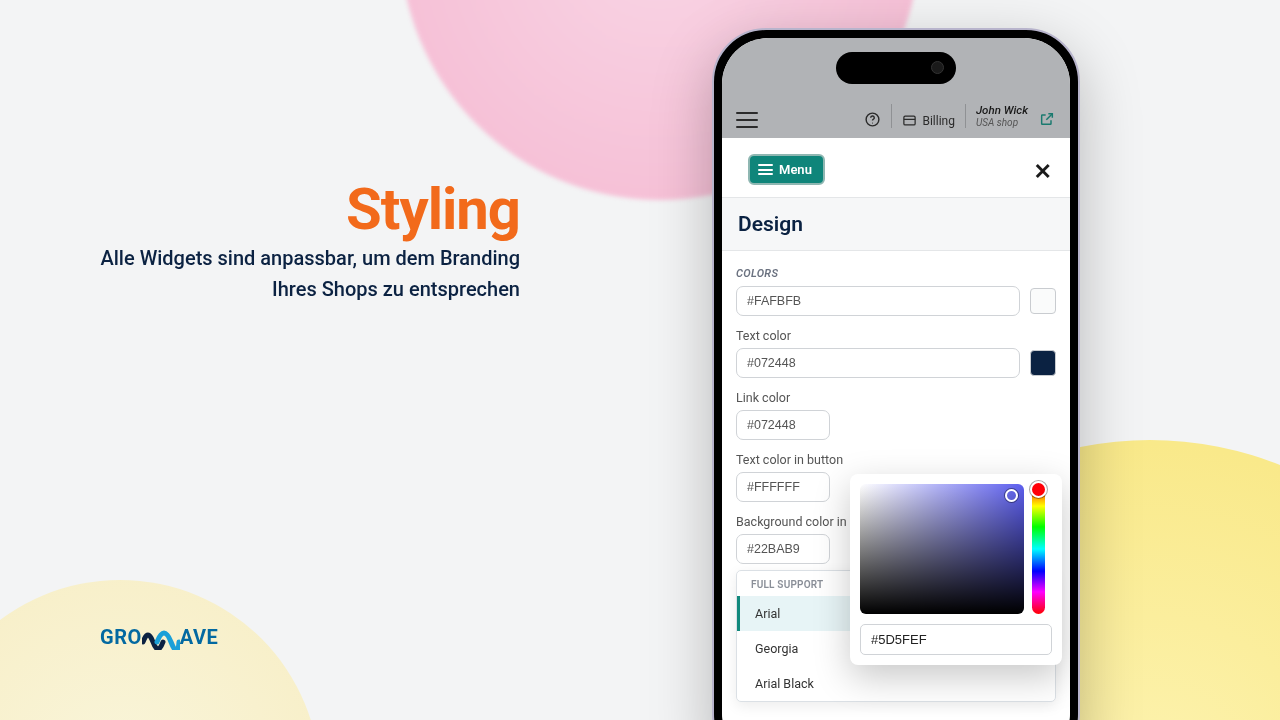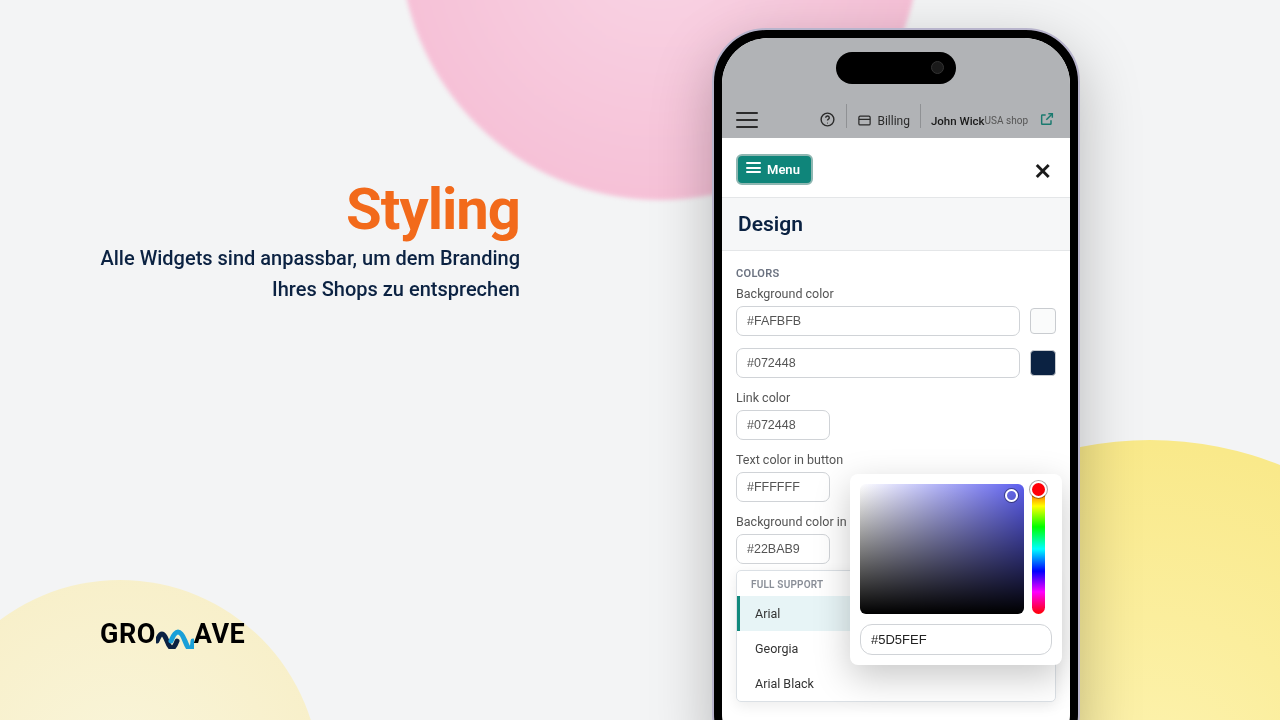--- a/index.html
+++ b/index.html
@@ -11,74 +11,74 @@
   .blob-pink { width: 520px; height: 520px; background: radial-gradient(circle at center, #f9d5e5 0%, #f6c1d7 70%); top: -320px; left: 400px; filter: blur(2px); }
   .blob-yellow1 { width: 700px; height: 700px; background: radial-gradient(circle at center, #fdf3b0 0%, #f9e98a 70%); bottom: -420px; right: -220px; }
   .blob-yellow2 { width: 400px; height: 400px; background: radial-gradient(circle at center, #fdf6c9 0%, #fbedae 70%); bottom: -260px; left: -80px; opacity: .6; }
 
   
   .left { position: absolute; left: 100px; top: 175px; width: 420px; text-align: right; }
   .title { font-size: 58px; font-weight: 700; color: #f26a1b; letter-spacing: -1px; }
   .sub { font-size: 20px; line-height: 1.55; color: #0b2242; font-weight: 500; }
 
   
-  .logo { position: absolute; left: 100px; bottom: 70px; font-size: 27px; font-weight: 700; letter-spacing: 0.5px; color: #000000; white-space: nowrap; }
+  .logo { position: absolute; left: 100px; bottom: 70px; font-size: 20px; font-weight: 700; letter-spacing: 0.5px; color: #0369a1; white-space: nowrap; }
   .logo svg { display: inline-block; vertical-align: -6px; }
 
   
   .phone { position: absolute; right: 200px; top: 28px; width: 368px; height: 740px; background: #000; border-radius: 54px; padding: 8px; box-shadow: 0 20px 60px rgba(0,0,0,.25); border: 2px solid #b8b4cc; }
   .screen { width: 100%; height: 100%; background: #fff; border-radius: 46px; overflow: hidden; position: relative; }
   .notch { position: absolute; top: 14px; left: 50%; transform: translateX(-50%); width: 120px; height: 32px; background: #000; border-radius: 20px; z-index: 50; }
   .notch::after { content: ""; position: absolute; right: 12px; top: 9px; width: 11px; height: 11px; border-radius: 50%; background: #1a1a1a; border: 1px solid #333; }
 
   
   .appbar { height: 100px; background: #b1b3b6; display: flex; align-items: flex-end; padding: 0 14px 10px; gap: 10px; position: relative; }
   .hamburger { width: 22px; height: 16px; display: flex; flex-direction: column; justify-content: space-between; cursor: pointer; }
   .hamburger span { height: 2px; background: #2b2b2b; border-radius: 2px; }
   .appbar-spacer { flex: 1; }
   .ab-icon { width: 18px; height: 18px; display: flex; align-items: center; justify-content: center; color: #2b2b2b; }
   .ab-sep { width: 1px; height: 24px; background: #8f9194; }
   .billing { display: flex; align-items: center; gap: 5px; font-size: 12px; color: #2b2b2b; }
-  .userblock { display: flex; flex-direction: row; line-height: 1.1; }
+  .userblock { display: flex; flex-direction: column; line-height: 1.1; font-style: italic; }
   .userblock .u1 { font-size: 11.5px; color: #1a1a1a; font-weight: 500;}
   .userblock .u2 { font-size: 10px; color: #555; }
   .ext-icon { color: #1a7a6f; }
 
   
   .content { position: absolute; top: 100px; left: 0; right: 0; bottom: 0; background: #fff; }
   .menubar { display: flex; align-items: center; justify-content: space-between; padding: 16px 14px 12px; }
-  .menu-btn { display: inline-flex; align-items: flex-start; gap: 6px; background: #0f857a; color: #fff; border: 2px solid #8fb7b2; border-radius: 6px; padding: 6px 11px 6px 8px; font-size: 13px; font-weight: 600; cursor: pointer; }
+  .menu-btn { display: inline-flex; align-items: center; gap: 6px; background: #0f857a; color: #fff; border: 2px solid #8fb7b2; border-radius: 6px; padding: 6px 11px 6px 8px; font-size: 13px; font-weight: 600; cursor: pointer; margin-left: 12px; }
   .menu-btn .mb-lines { width: 15px; height: 11px; display: flex; flex-direction: column; justify-content: space-between; }
   .menu-btn .mb-lines span { height: 2px; background: #fff; border-radius: 1px; }
   .close-x { font-size: 22px; font-weight: 700; color: #1a1a1a; cursor: pointer; padding: 4px 4px 0 0;}
 
   .design-head { background: #f6f7f8; border-top: 1px solid #e4e6e8; border-bottom: 1px solid #e4e6e8; padding: 14px 16px; font-size: 21px; font-weight: 600; color: #0b2242; }
 
   .panel { padding: 16px 14px 0; font-size: 13px; color: #333; }
-  .section-label { font-size: 11px; letter-spacing: .3px; color: #6b7280; font-weight: 600; margin-bottom: 6px; }
+  .section-label { font-size: 11px; letter-spacing: .3px; color: #6b7280; font-weight: 600; margin-bottom: 6px; font-style: italic; }
   .field { margin-bottom: 12px; }
   .field-label { font-size: 12.5px; color: #555; margin-bottom: 5px; }
   .row { display: flex; gap: 10px; align-items: center; }
   .text-input { flex: 1; border: 1px solid #d0d3d7; border-radius: 7px; padding: 7px 10px; font-size: 12.5px; color: #555; background: #fff; min-width: 0; }
   .text-input.narrow { flex: 0 0 94px; }
   .swatch { width: 26px; height: 26px; border-radius: 4px; border: 1px solid #c9ccd0; flex-shrink: 0; }
 
   
   .picker { position: absolute; width: 212px; background: #fff; border-radius: 8px; box-shadow: 0 12px 36px rgba(0,0,0,.22); padding: 10px; right: 8px; top: 336px; z-index: 60; }
   .picker-body { display: flex; gap: 8px; }
   .sv-box { position: relative; width: 164px; height: 130px; border-radius: 6px;
     background:
       linear-gradient(to top, #000, rgba(0,0,0,0)),
       linear-gradient(to right, #fff, rgba(255,255,255,0)),
       #5d5fef; }
   .sv-cursor { position: absolute; width: 13px; height: 13px; border: 2px solid #fff; border-radius: 50%; box-shadow: 0 0 0 1px rgba(0,0,0,.4); top: 5px; right: 6px; }
   .hue { width: 13px; height: 130px; border-radius: 8px; position: relative;
     background: linear-gradient(to bottom, #ff0000 0%, #ffff00 17%, #00ff00 33%, #00ffff 50%, #0000ff 67%, #ff00ff 83%, #ff0000 100%); }
   .hue-cursor { position: absolute; width: 17px; height: 17px; left: -2px; top: -3px; border-radius: 50%; background: #ff0008; border: 2px solid #fff; box-shadow: 0 0 0 1px rgba(0,0,0,.35); }
-  .picker-input { margin-top: 10px; width: 100%; border: 1px solid #d0d3d7; border-radius: 12px; padding: 7px 10px; font-size: 13px; color: #222; }
+  .picker-input { margin-top: 10px; width: 100%; border: 1px solid #d0d3d7; border-radius: 5px; padding: 7px 10px; font-size: 13px; color: #222; }
 
   
   .font-dd { margin-top: -6px; border: 1px solid #dbe0e5; border-radius: 5px; box-shadow: 0 4px 14px rgba(0,0,0,.08); background: #fff; overflow: hidden; }
   .dd-head { font-size: 10px; color: #8a8f98; letter-spacing: .2px; padding: 8px 14px 6px; font-weight: 600;}
   .dd-item { font-size: 12.5px; color: #333; padding: 10px 18px; cursor: pointer; }
   .dd-item.selected { background: #e7f4f6; position: relative; }
   .dd-item.selected::before { content: ""; position: absolute; left: 0; top: 0; bottom: 0; width: 3px; background: #12897c; }
 </style>
 </head>
 <body>
@@ -151,28 +151,28 @@
         </div>
         <div class="close-x">✕</div>
       </div>
 
       <div class="design-head">Design</div>
 
       <div class="panel">
         <div class="section-label">COLORS</div>
 
         <div class="field">
-          <div class="field-label">Background color</div>
           <div class="row">
             <input class="text-input" value="#FAFBFB" style="">
             <div class="swatch" style="background:#FAFBFB"></div>
           </div>
         </div>
 
         <div class="field">
+          <div class="field-label">Text color</div>
           <div class="row">
             <input class="text-input" value="#072448" style="">
             <div class="swatch" style="background:#0b2242"></div>
           </div>
         </div>
 
         <div class="field">
           <div class="field-label">Link color</div>
           <div class="row">
             <input class="text-input narrow" value="#072448" style="">

